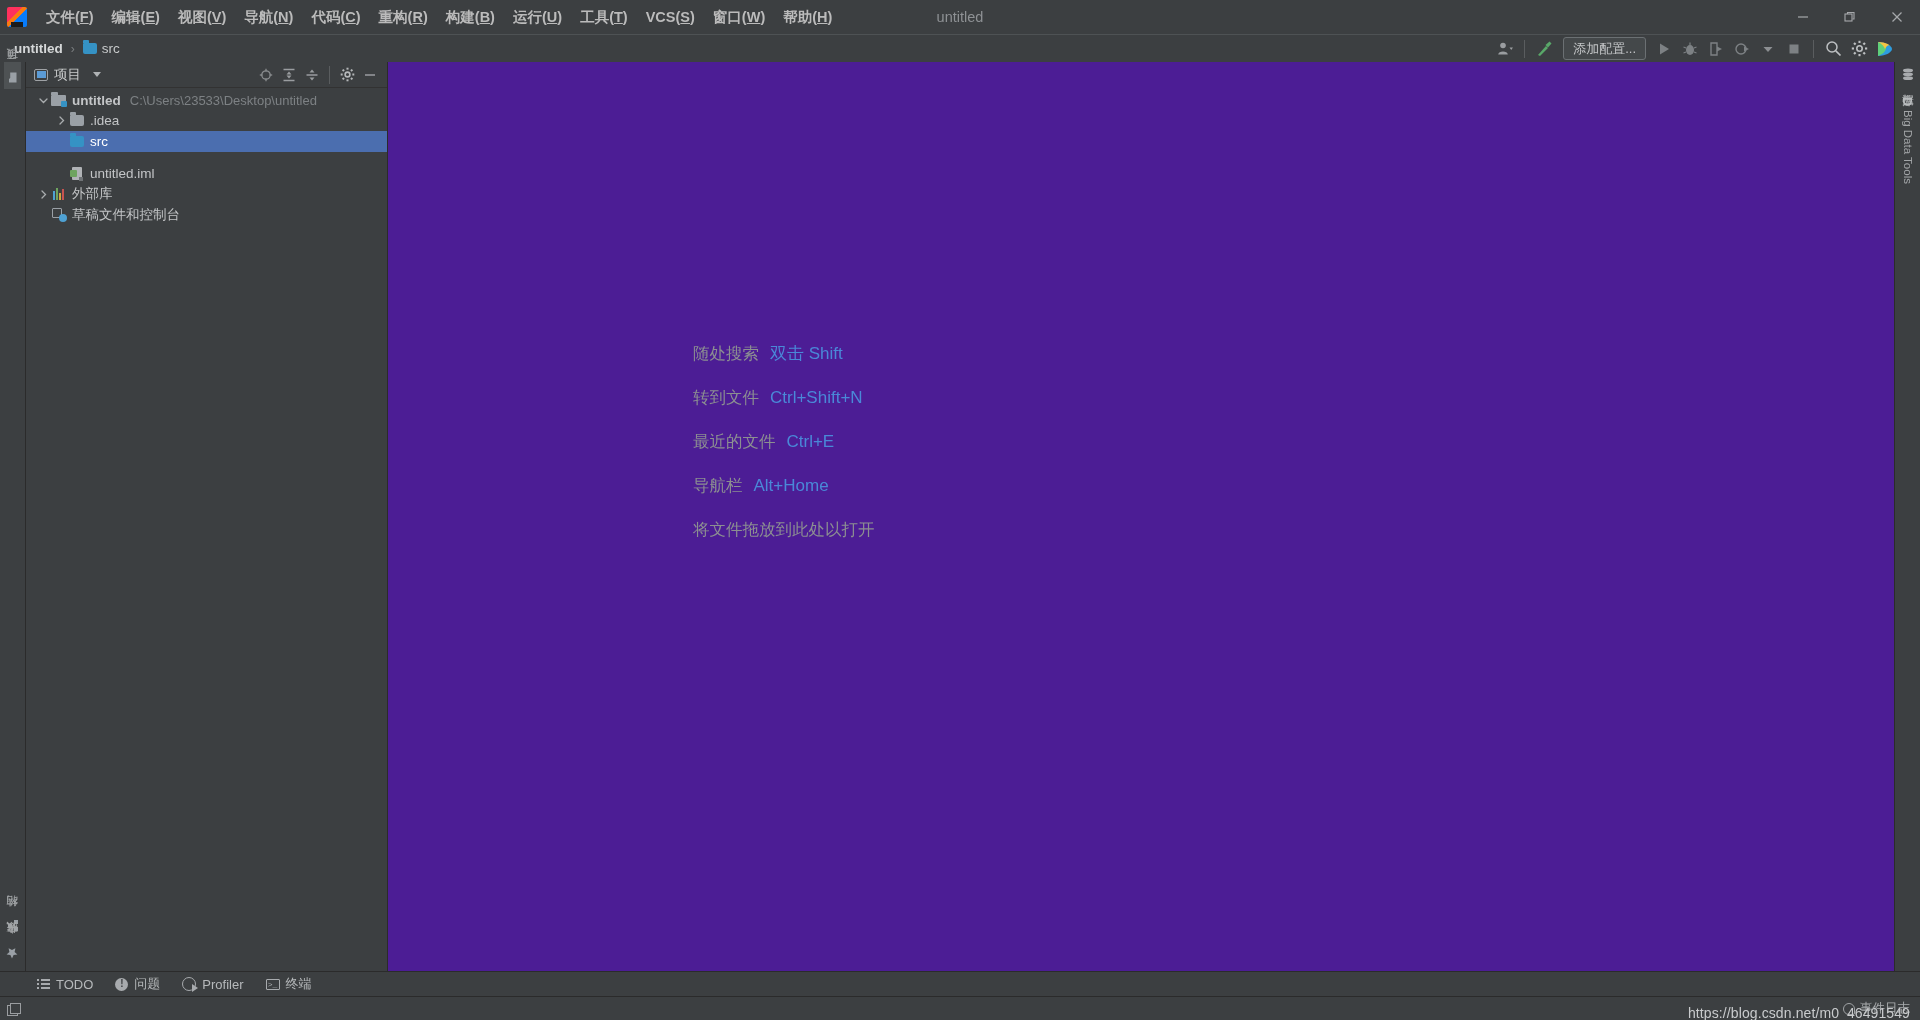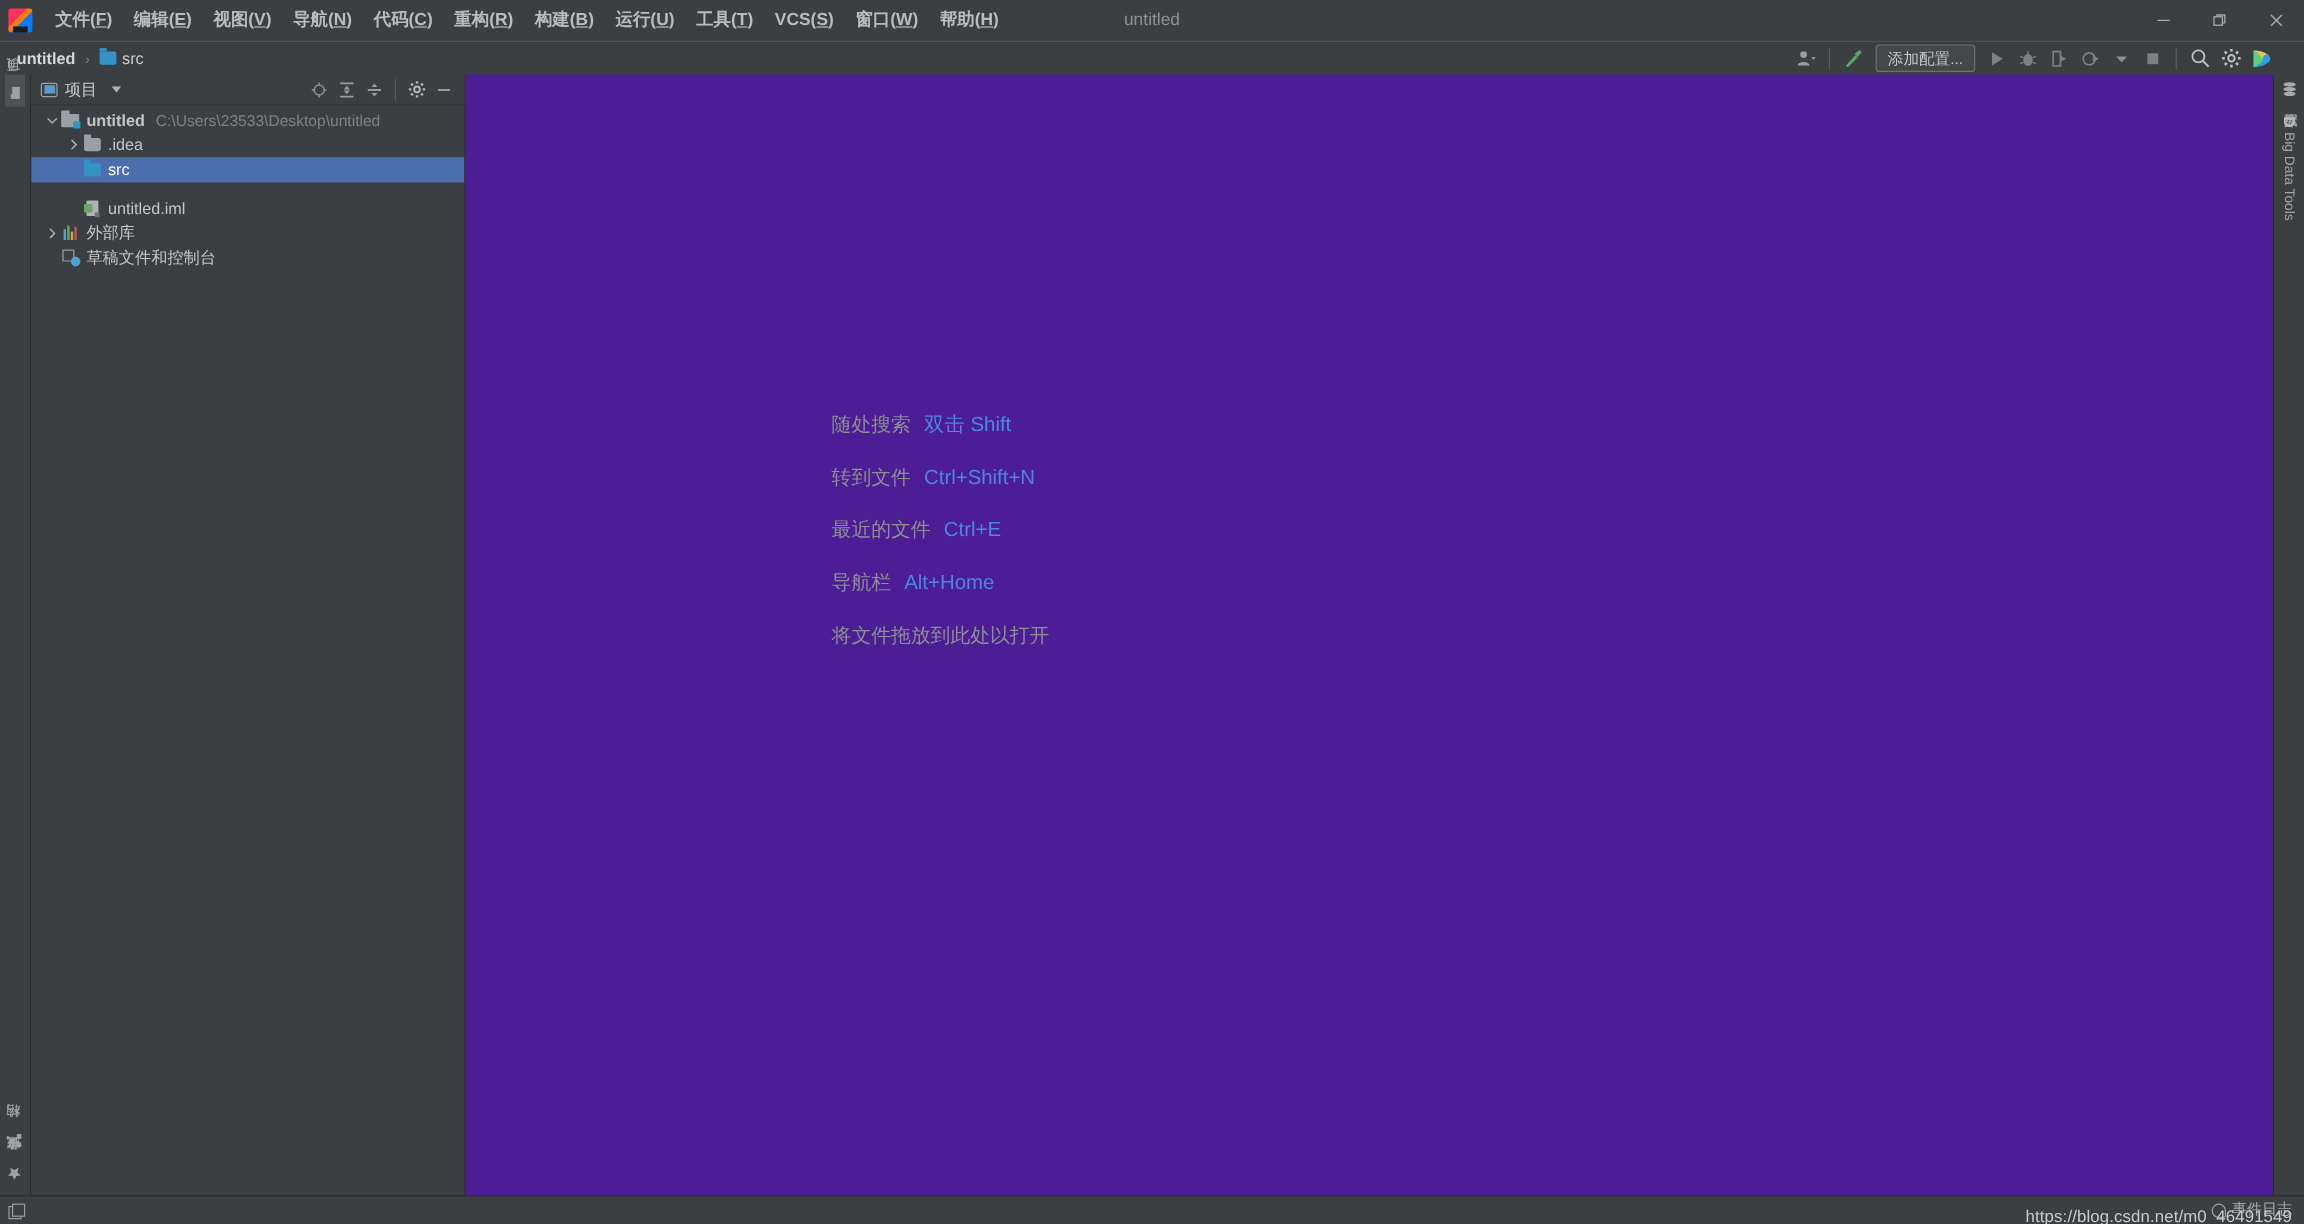--- a/index.html
+++ b/index.html
@@ -584,20 +584,45 @@
         </span>
         <span>数据库</span>
       </div>
       <div class="vtab">
         <span class="mini-ico" style="font-size:13px;font-weight:bold;color:#b8bbbd;">D</span>
         <span>Big Data Tools</span>
       </div>
     </div>
   </div>
 
+  <div class="botbar">
+    <div class="bt">
+      <span class="todo-ico">
+          <i></i>
+          <i></i>
+          <i></i>
+        </span>
+      <span>TODO</span>
+    </div>
+    <div class="bt">
+      <span class="warn-ico">!</span>
+      <span>问题</span>
+    </div>
+    <div class="bt">
+      <span class="prof-ico">
+          <span class="c"></span>
+          <span class="t"></span>
+        </span>
+      <span>Profiler</span>
+    </div>
+    <div class="bt">
+      <span class="term-ico">&gt;_</span>
+      <span>终端</span>
+    </div>
+  </div>
 
   <div class="statusbar">
     <div class="sb-left">
       <span class="sb-sq"></span>
     </div>
     <div class="sb-right">
       <div class="sb-item">
         <span class="ev-ico"></span>
         <span>事件日志</span>
       </div>

